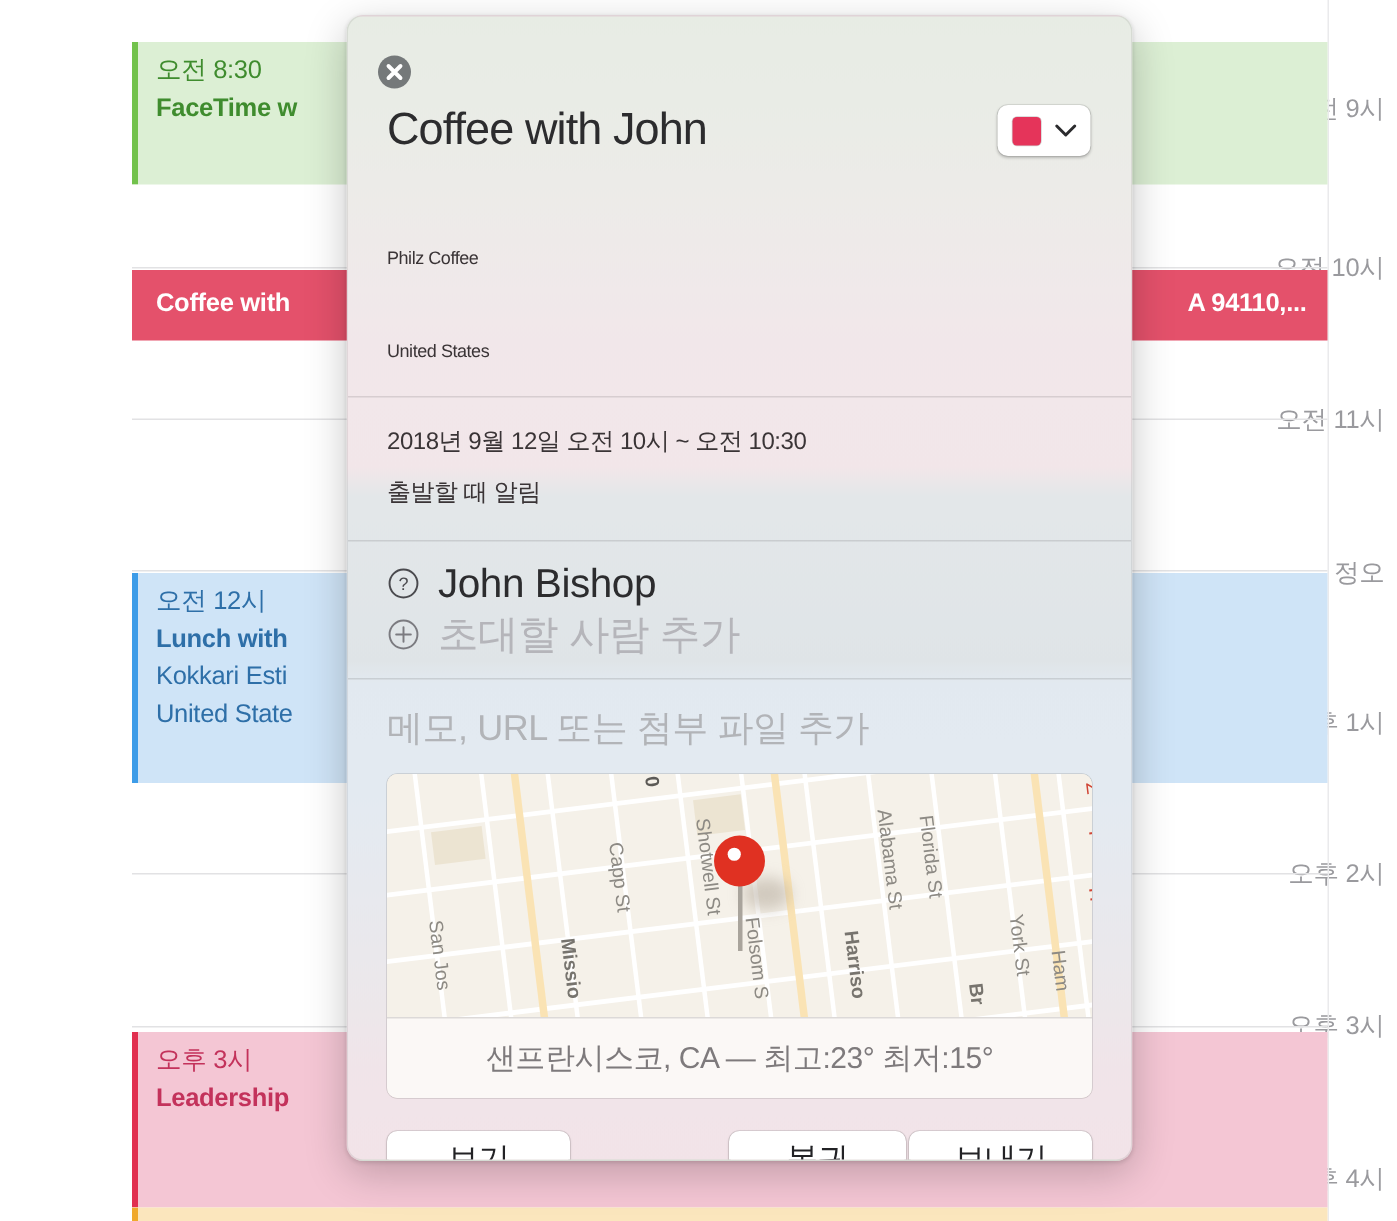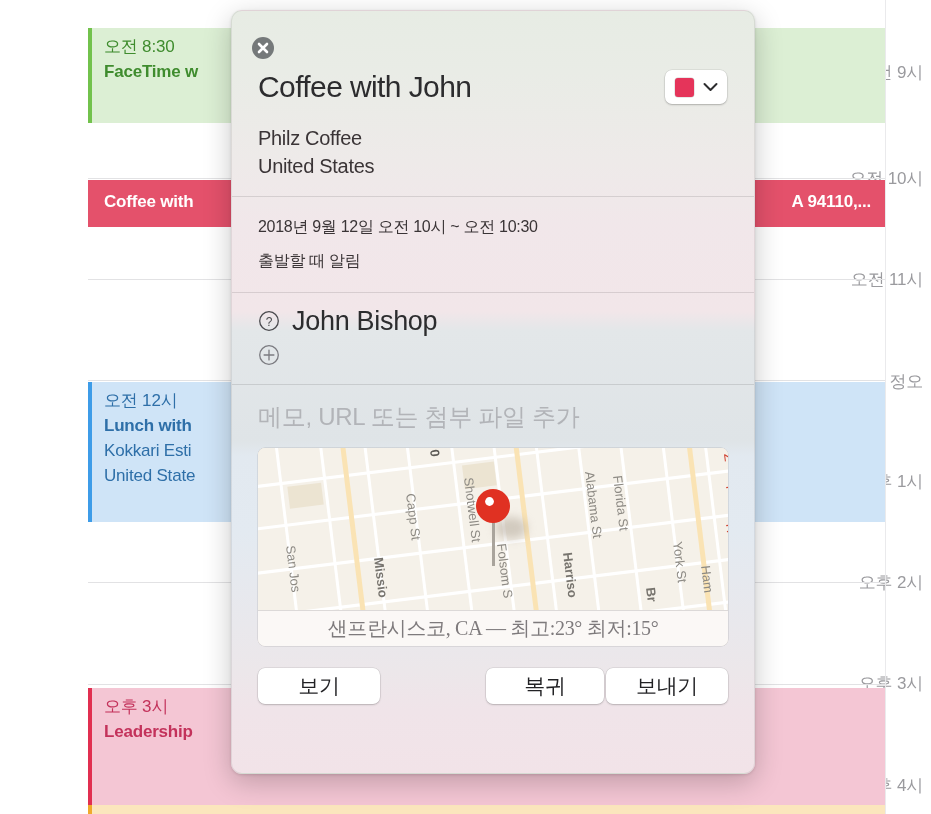--- a/index.html
+++ b/index.html
@@ -179,24 +179,25 @@
     width: 19px; height: 19px;
     border-radius: 3px;
     box-shadow: 0 0 0 0.5px rgba(0,0,0,0.18);
   }
 
   
   #location-block {
     padding: 3px 26px 16px 26px;
   }
   #location-block div {
-    font-size: 20px;
+    font-size: 12px;
     line-height: 28px;
     color: #3a3436;
     letter-spacing: -0.3px;
+    margin-top: 34px;
   }
 
   .divider {
     height: 1px;
     background: rgba(0,0,0,0.11);
   }
 
   
   #date-block {
     padding: 13px 26px 14px 26px;
@@ -243,30 +244,29 @@
     overflow: hidden;
     background: #f2ece2;
     box-shadow: 0 0 0 0.5px rgba(0,0,0,0.15);
   }
   #map-canvas {
     position: relative;
     height: 162px;
     overflow: hidden;
   }
   #weather-bar {
-    height: 36px;
+    height: 54px;
     background: #fbf8f6;
     border-top: 0.5px solid rgba(0,0,0,0.12);
     display: flex;
     align-items: center;
     justify-content: center;
     font-size: 20px;
     color: #7e7a7c;
     letter-spacing: -0.3px;
-    font-family: Liberation Serif, serif;
   }
 
   
   #actions {
     position: relative;
     margin-top: 22px;
     height: 40px;
     padding: 0 26px;
   }
   .btn {
@@ -388,20 +388,21 @@
       </span>
       <span class="att-name">John Bishop</span>
     </div>
     <div class="attendee-row placeholder">
       <span class="att-icon">
         <svg width="22" height="22" viewBox="0 0 22 22">
           <circle cx="11" cy="11" r="9.3" fill="none" stroke="#7b7b80" stroke-width="1.3"></circle>
           <path d="M11 6.1 V15.9 M6.1 11 H15.9" stroke="#7b7b80" stroke-width="1.3" stroke-linecap="round"></path>
         </svg>
       </span>
+      <span class="att-name">초대할 사람 추가</span>
     </div>
   </div>
 
   <div class="divider"></div>
 
   <div id="notes-block">
     <div id="notes-placeholder">메모, URL 또는 첨부 파일 추가</div>
   </div>
 
   <div id="map-wrap">

